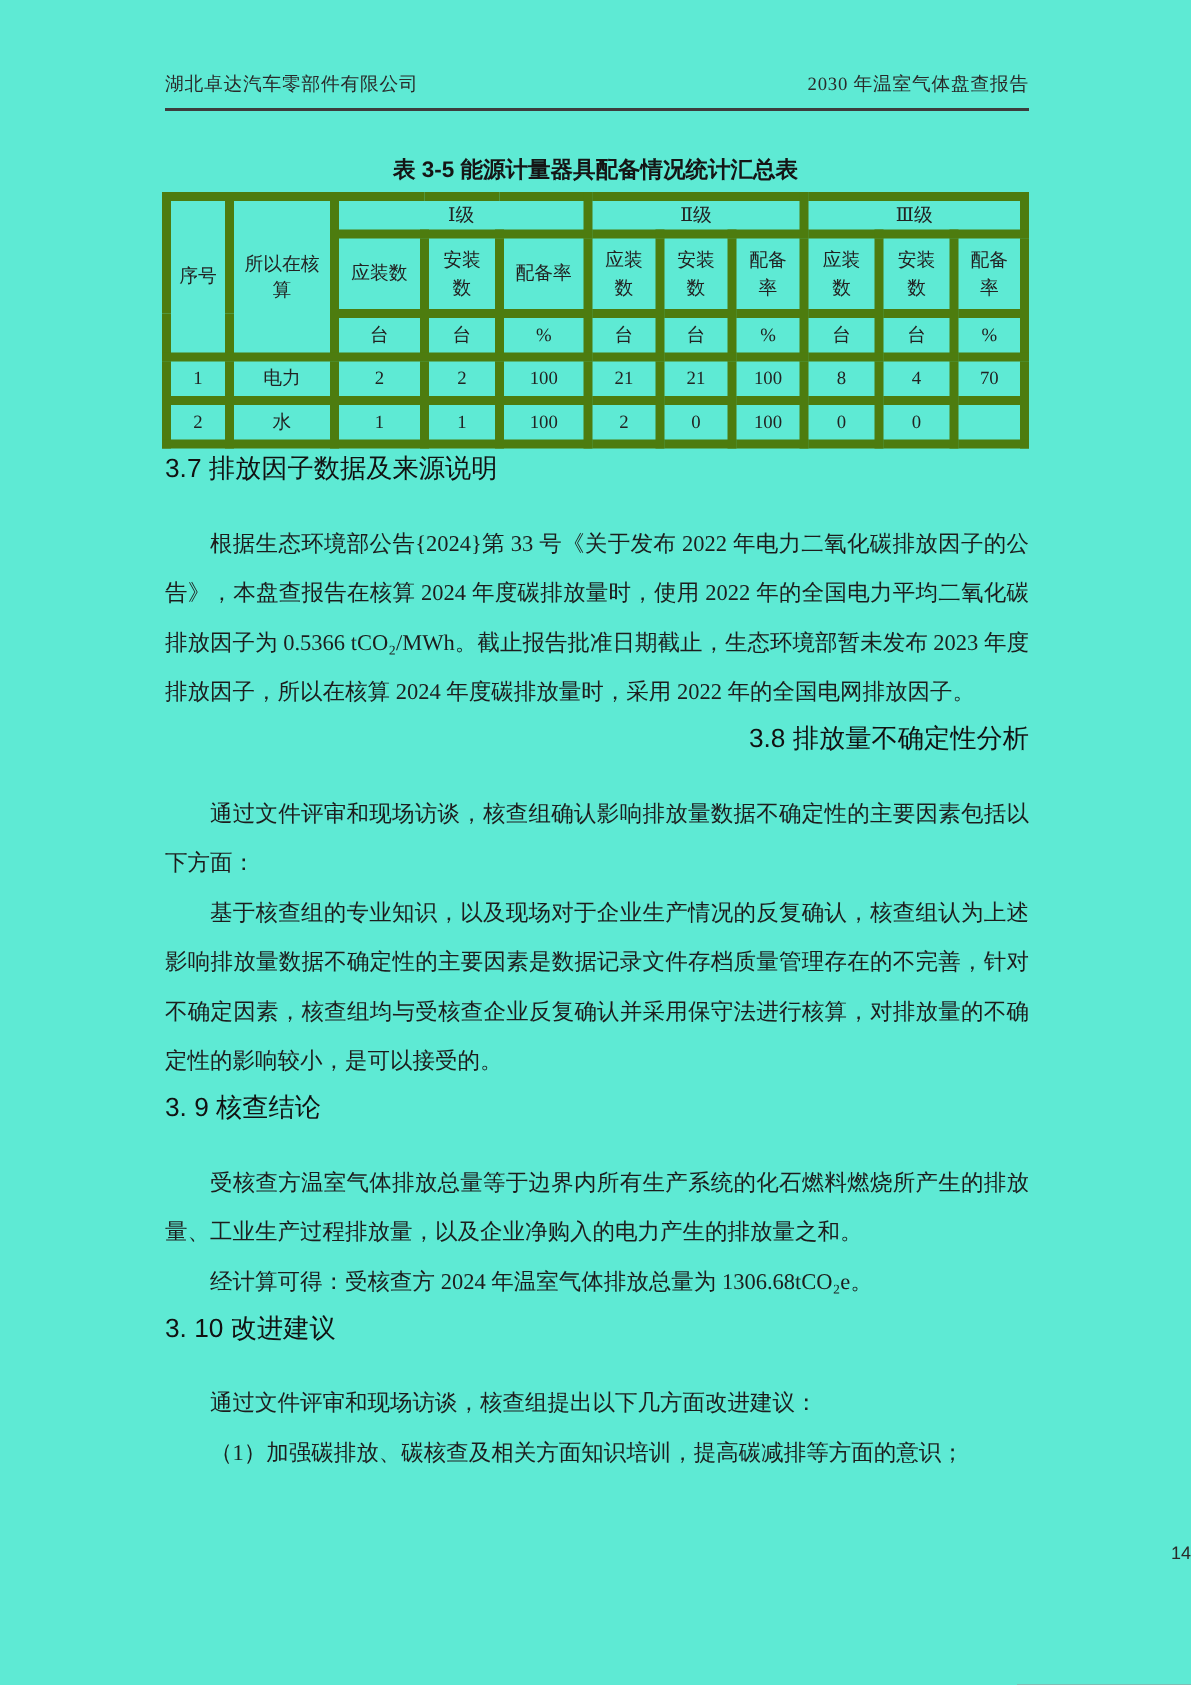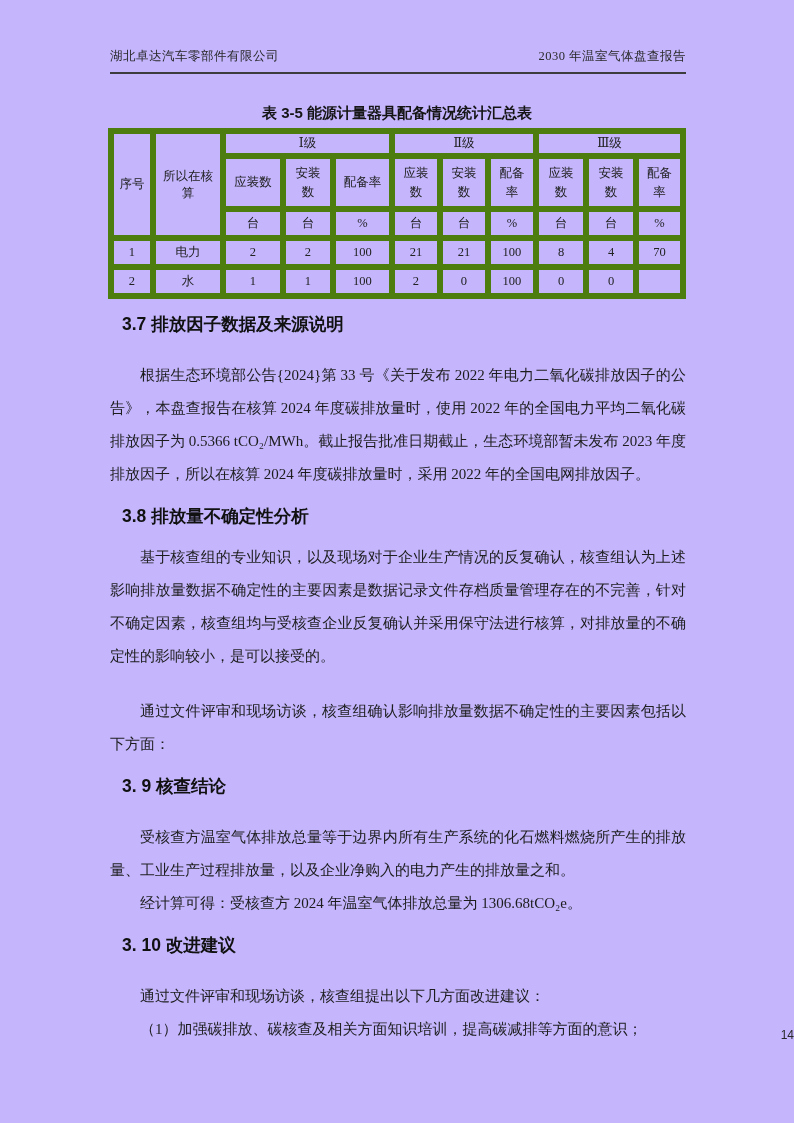--- a/index.html
+++ b/index.html
@@ -1,17 +1,17 @@
 <!DOCTYPE html>
 <html lang="zh"><head>
 <meta charset="utf-8">
 <style>
   html,body{margin:0;padding:0;background:#9c9c9c;}
   .page{
-    width:794px;height:1123px;background:#c4b5fd;margin:0 auto;
+    width:794px;height:1123px;background:#5eead4;margin:0 auto;
     position:relative;overflow:hidden;
     font-family:"Liberation Serif","DejaVu Serif",serif;
     color:#1f1f1f;
   }
   
   .header{
     margin:0 108px 0 110px;
     padding-top:48px;padding-bottom:7px;
     display:flex;justify-content:space-between;align-items:flex-end;
     border-bottom:2px solid #3d3d3d;
@@ -33,25 +33,25 @@
     vertical-align:middle;overflow:hidden;
   }
   table.meter .lvl{height:17px;}
   table.meter .sub{height:45px;white-space:pre-line;line-height:1.45;}
   table.meter .unit td{height:21px;}
   table.meter .datarow td{height:21px;}
   
   .content{margin:0 108px 0 110px;}
   h2.sec{
     font-family:"Liberation Sans","DejaVu Sans",sans-serif;
-    font-weight:bold;font-size:17.5px;color:#111;
-    margin:12px;line-height:26px;
+    font-weight:normal;font-size:17.5px;color:#111;
+    margin:0;line-height:26px;
   }
   .sec-37{margin-top:49px;}
-  .sec-38{margin-top:17px;}
+  .sec-38{margin-top:17px;text-align:right;}
   .sec-39{margin-top:15px;}
   .sec-310{margin-top:13px;}
   p.body{
     margin:0;font-size:15px;line-height:33px;
     text-align:justify;text-indent:2em;color:#1d1d1d;
   }
   p.first{margin-top:22px;}
   
   .pageno{
     position:absolute;left:0;top:1028px;width:100%;
@@ -150,22 +150,22 @@
     </tr>
   </tbody>
     </table>
 
   <div class="content">
 
     <h2 class="sec sec-37">3.7 排放因子数据及来源说明</h2>
     <p class="body first">根据生态环境部公告{2024}第 33 号《关于发布 2022 年电力二氧化碳排放因子的公告》，本盘查报告在核算 2024 年度碳排放量时，使用 2022 年的全国电力平均二氧化碳排放因子为 0.5366 tCO₂/MWh。截止报告批准日期截止，生态环境部暂未发布 2023 年度排放因子，所以在核算 2024 年度碳排放量时，采用 2022 年的全国电网排放因子。</p>
 
     <h2 class="sec sec-38">3.8 排放量不确定性分析</h2>
+    <p class="body first">通过文件评审和现场访谈，核查组确认影响排放量数据不确定性的主要因素包括以下方面：</p>
     <p class="body">基于核查组的专业知识，以及现场对于企业生产情况的反复确认，核查组认为上述影响排放量数据不确定性的主要因素是数据记录文件存档质量管理存在的不完善，针对不确定因素，核查组均与受核查企业反复确认并采用保守法进行核算，对排放量的不确定性的影响较小，是可以接受的。</p>
-    <p class="body first">通过文件评审和现场访谈，核查组确认影响排放量数据不确定性的主要因素包括以下方面：</p>
 
     <h2 class="sec sec-39">3. 9 核查结论</h2>
     <p class="body first">受核查方温室气体排放总量等于边界内所有生产系统的化石燃料燃烧所产生的排放量、工业生产过程排放量，以及企业净购入的电力产生的排放量之和。</p>
     <p class="body">经计算可得：受核查方 2024 年温室气体排放总量为 1306.68tCO₂e。</p>
 
     <h2 class="sec sec-310">3. 10 改进建议</h2>
     <p class="body first">通过文件评审和现场访谈，核查组提出以下几方面改进建议：</p>
     <p class="body">（1）加强碳排放、碳核查及相关方面知识培训，提高碳减排等方面的意识；</p>
 
   </div>

